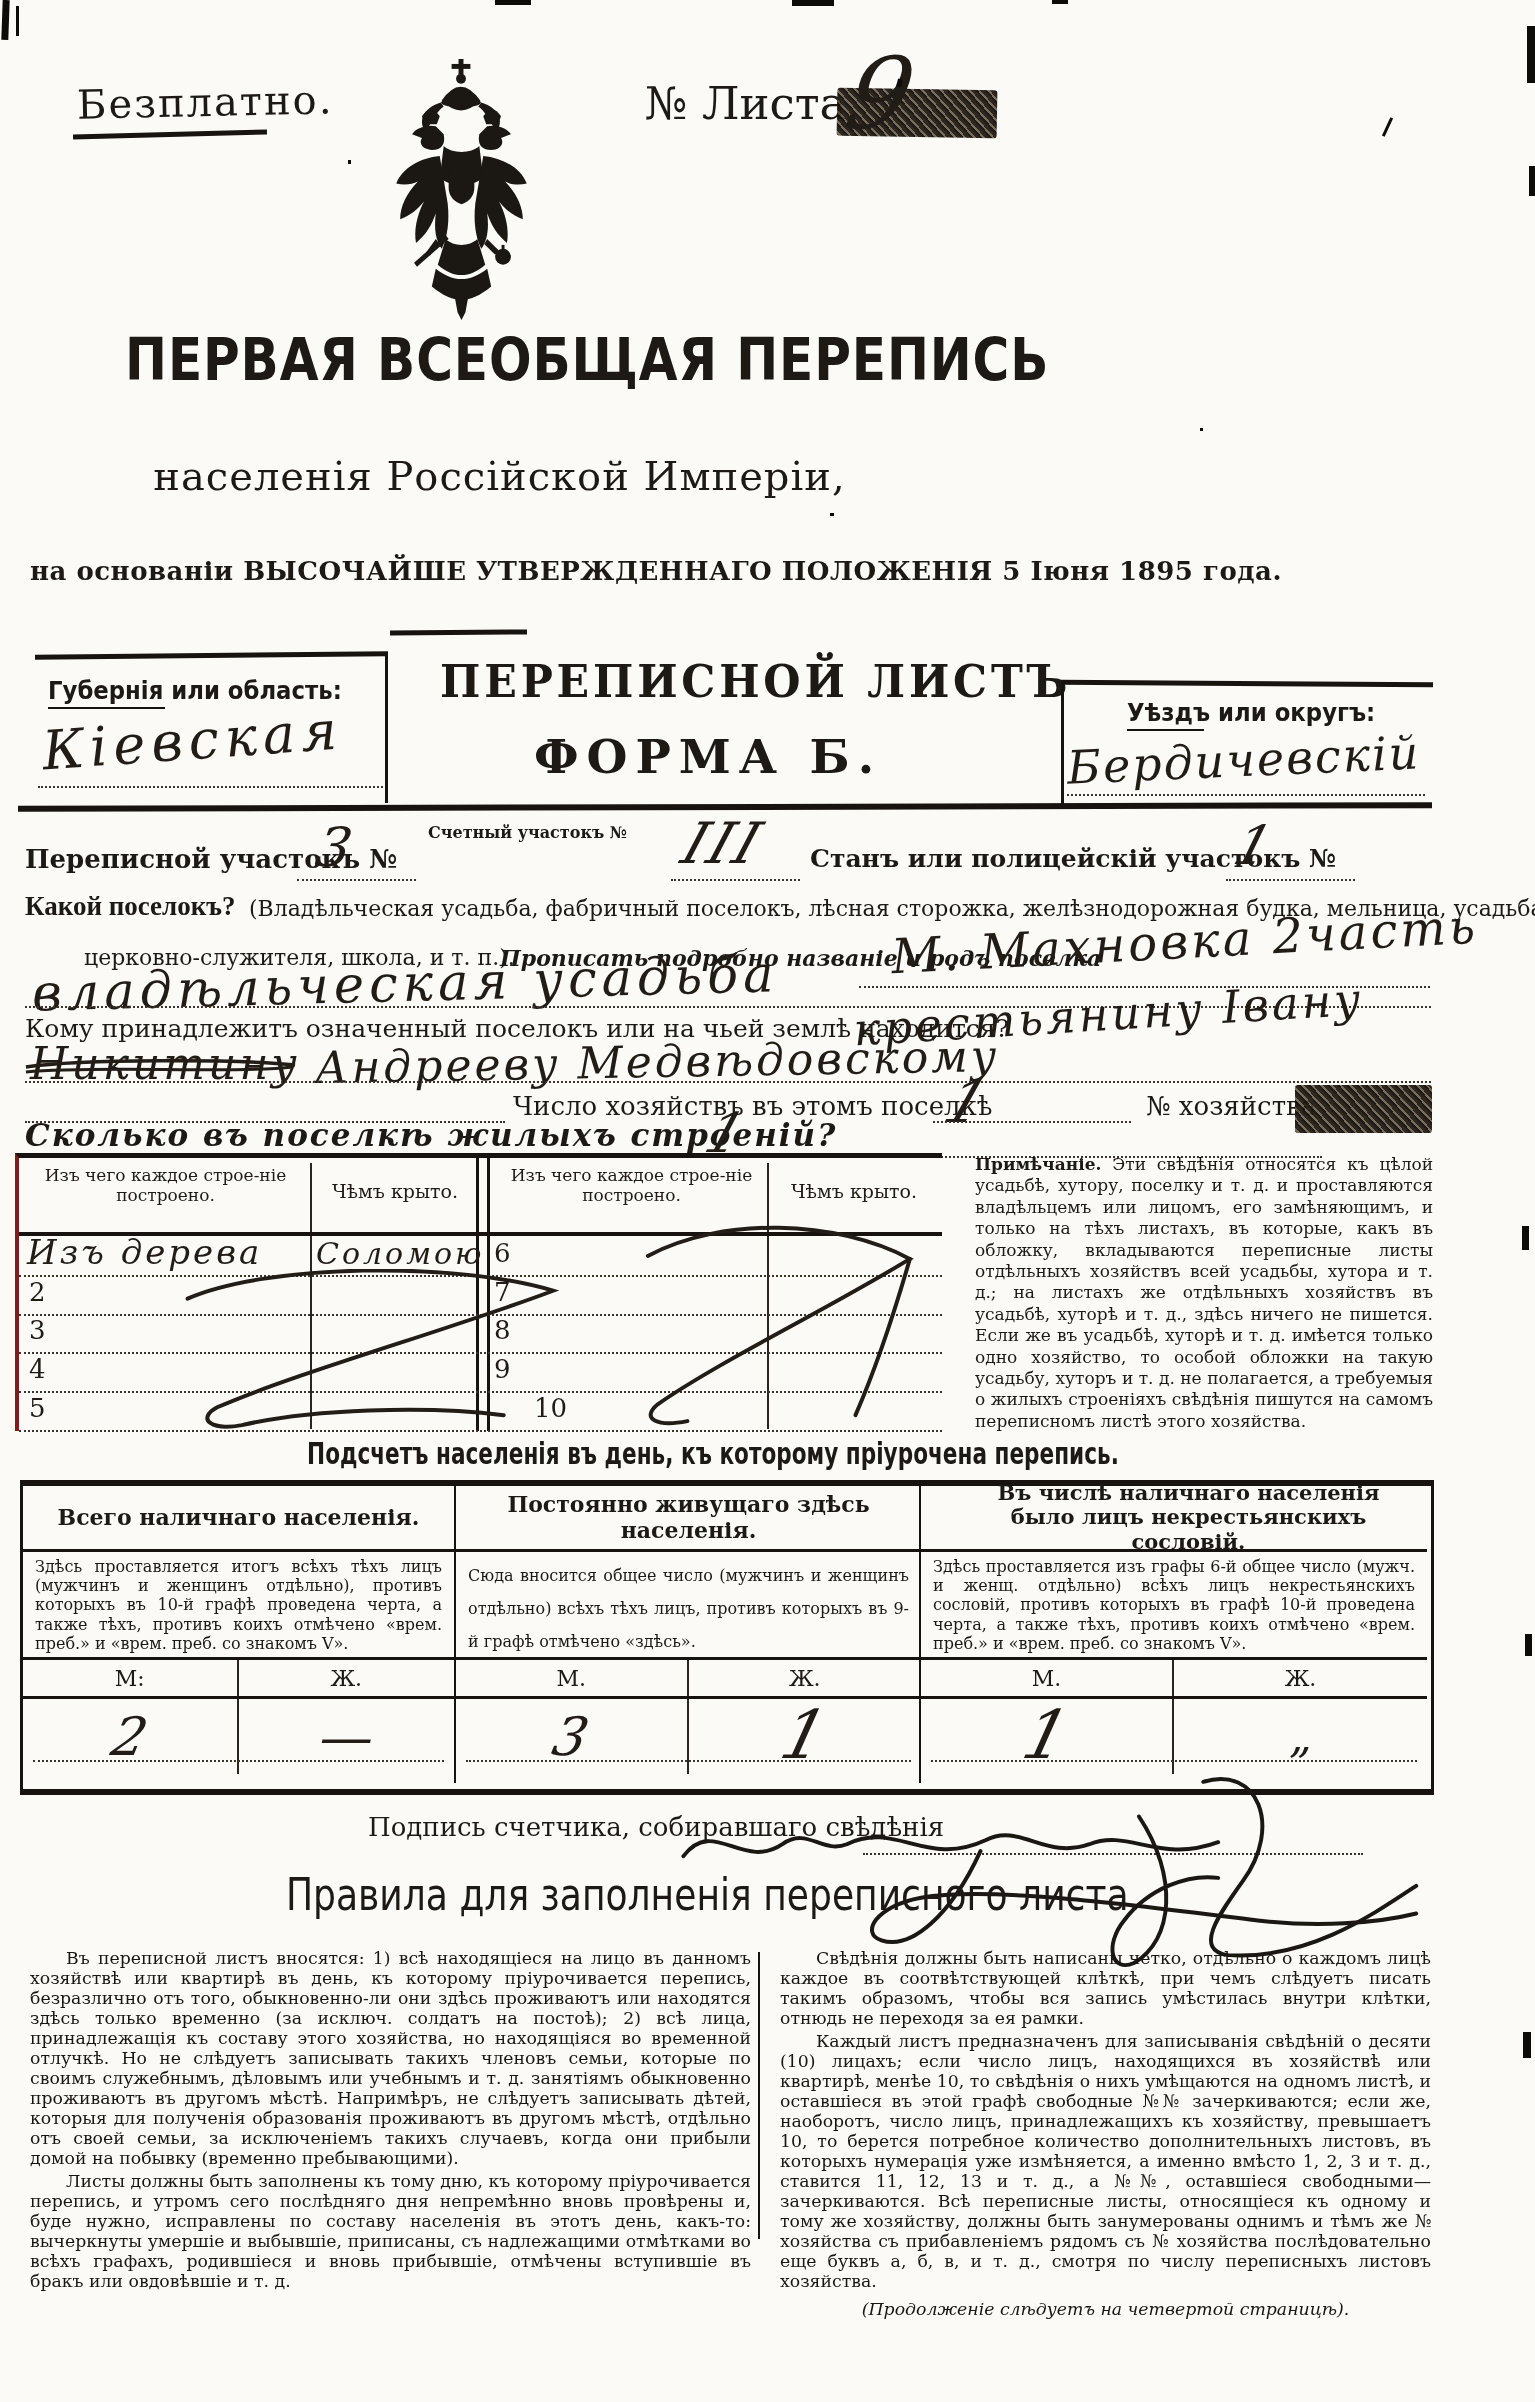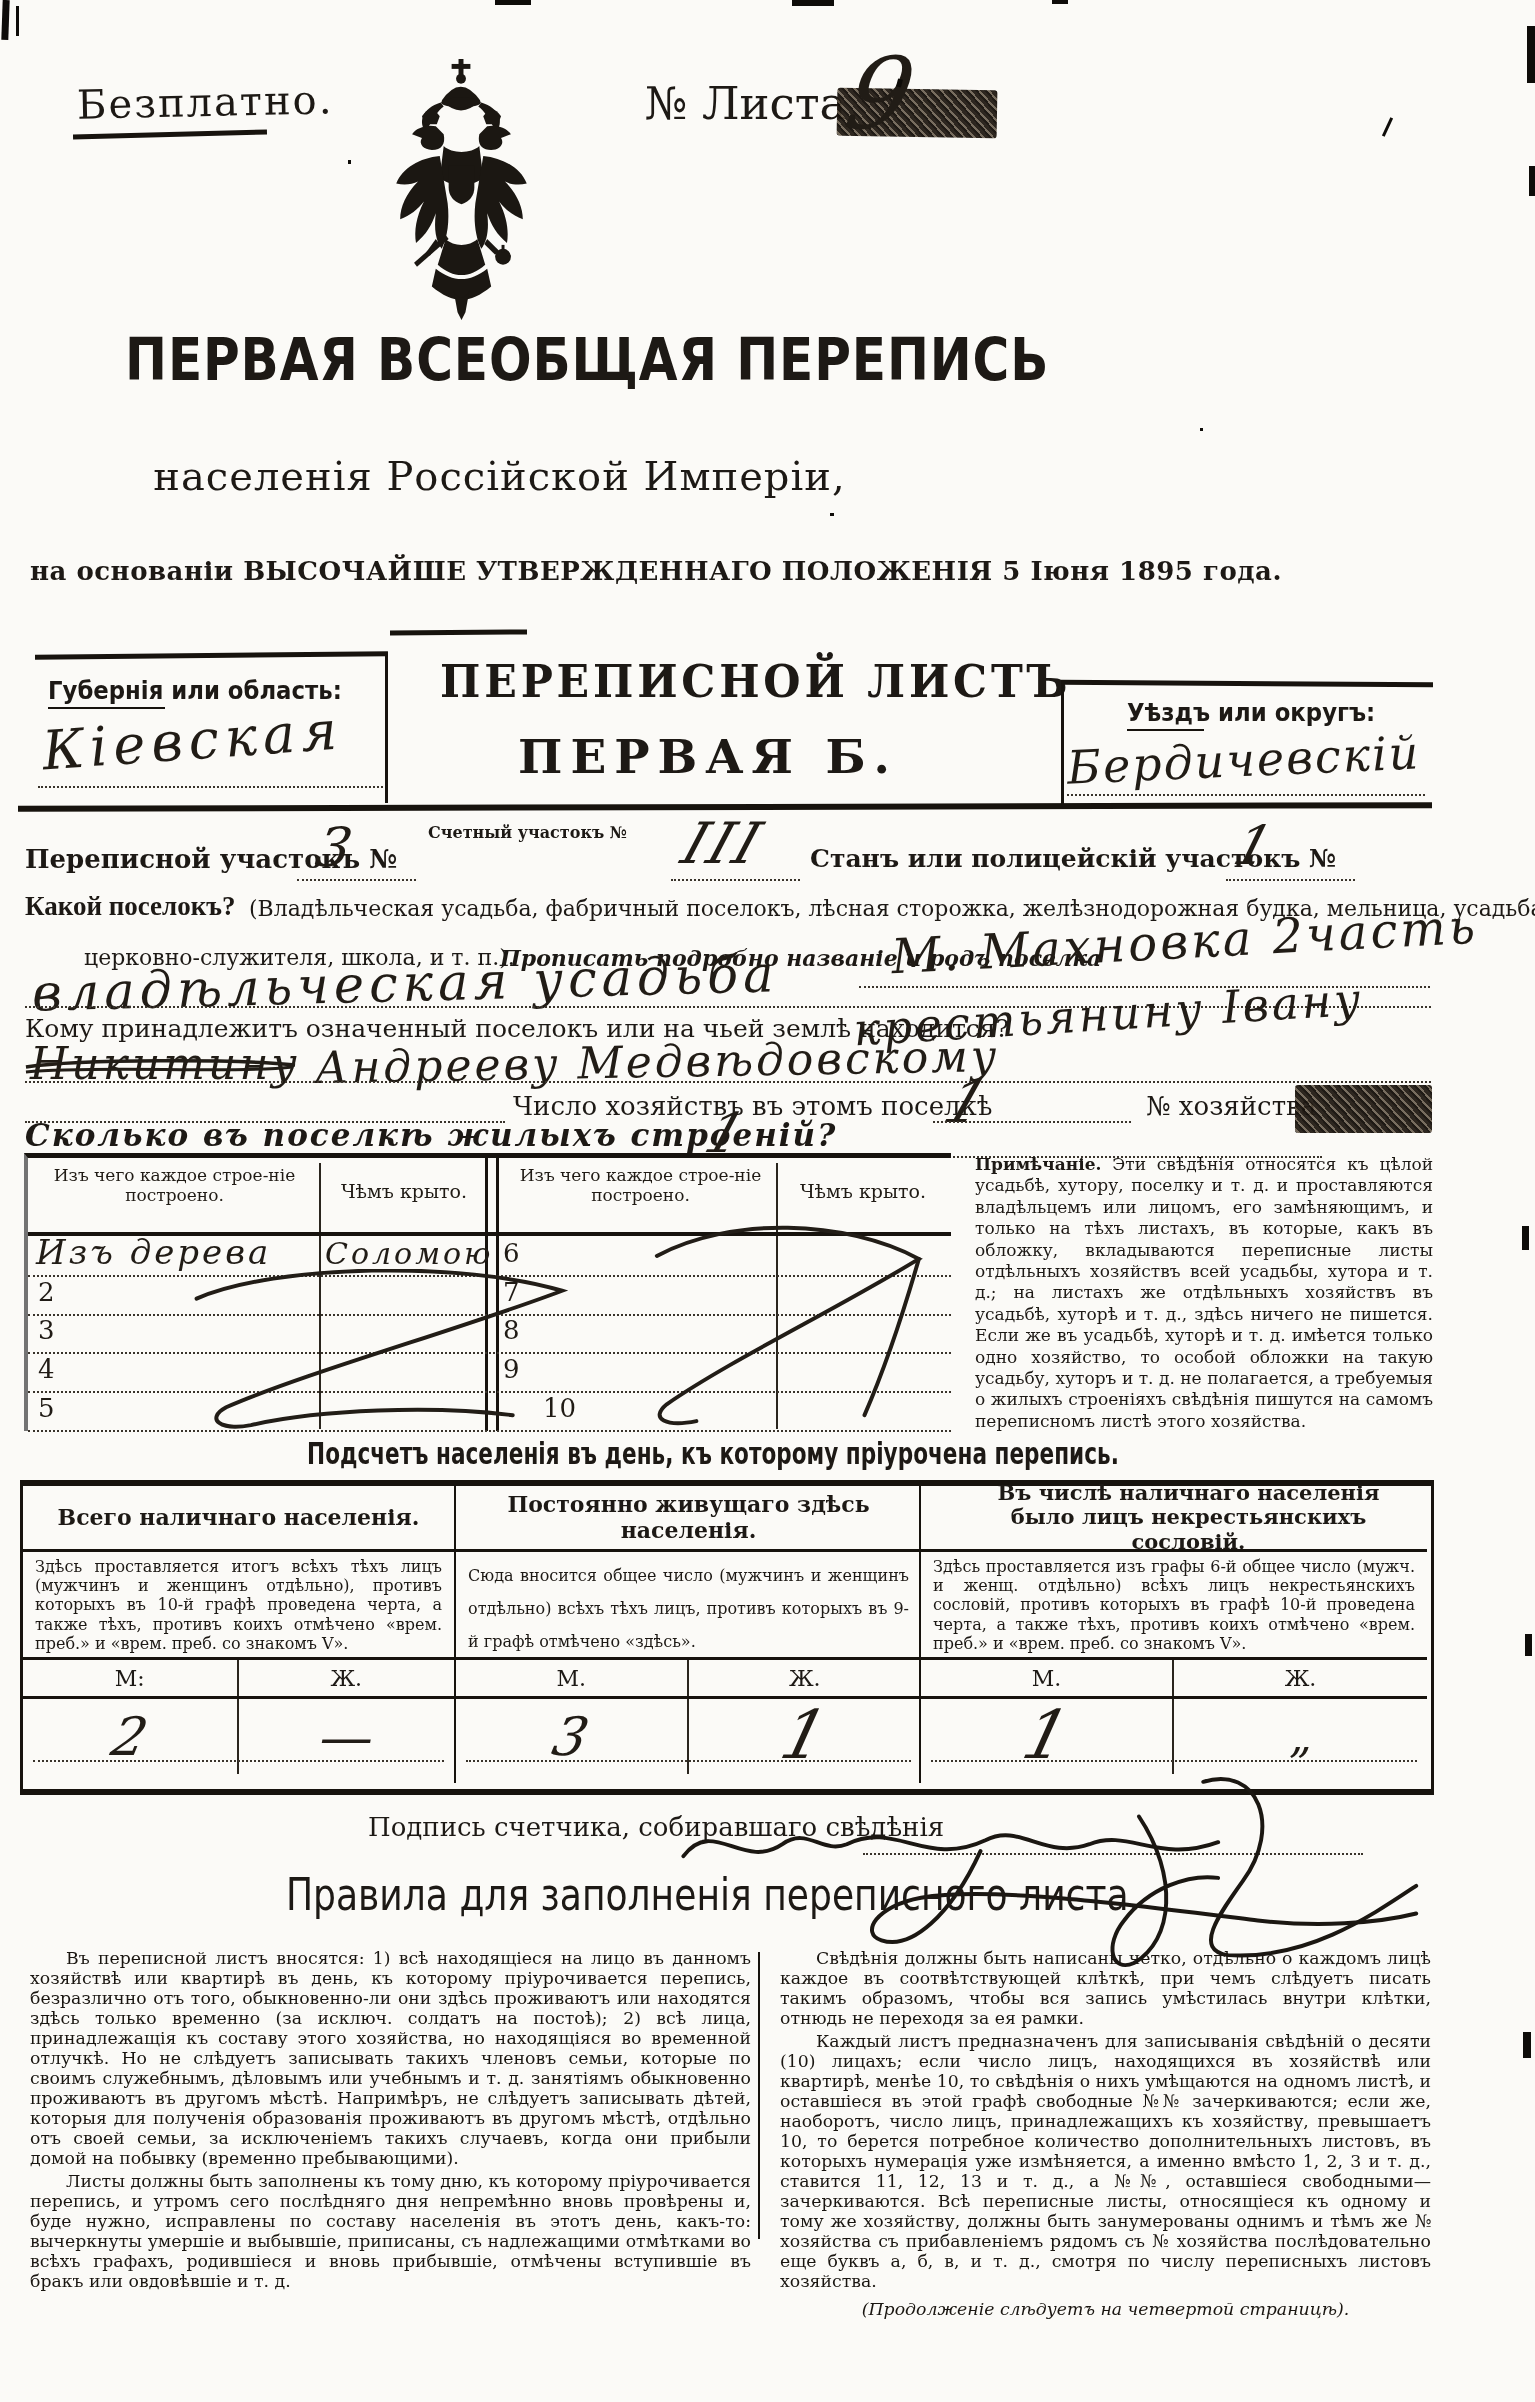--- a/index.html
+++ b/index.html
@@ -16,21 +16,21 @@
   .dots{border-bottom:2px dotted #39332b;height:0;}
   .hrule{background:#17130e;}
   .vrule{background:#17130e;}
   .smudge{background:repeating-linear-gradient(47deg,rgba(22,17,12,.96) 0 2px,rgba(96,84,68,.85) 2px 4px,rgba(34,27,20,.95) 4px 7px);
           border-radius:3px;}
   .artifact{background:#0e0c09;position:absolute;}
   .condL{transform:scaleX(.85);transform-origin:left top;}
   .condC{transform-origin:center top;}
 
   
-  #btable{left:24px;top:1153px;width:923px;height:273px;border-top:5px solid #17130e;border-left:4px solid #737373;}
+  #btable{left:15px;top:1153px;width:923px;height:273px;border-top:5px solid #17130e;border-left:4px solid #7f1d1d;}
   .bhead{position:absolute;font-size:17px;line-height:1.15;text-align:center;color:#201b15;}
   .bhead2{position:absolute;font-size:19px;text-align:center;color:#201b15;}
   .bcolline{position:absolute;top:5px;height:266px;width:2px;background:#2a251e;}
   .bdbl{position:absolute;top:0;height:273px;width:8px;border-left:3px solid #17130e;border-right:3px solid #17130e;}
   .bhr{position:absolute;left:0;top:74px;width:923px;height:4px;background:#17130e;}
   .brow{position:absolute;left:0;width:923px;height:39px;border-bottom:2px dotted #39332b;}
   .bnum{position:absolute;font-size:26px;color:#201b15;top:2px;}
 
   
   #ptable{left:20px;top:1480px;width:1408px;height:303px;border:3px solid #17130e;border-top:6px solid #17130e;border-bottom:6px solid #17130e;}
@@ -105,21 +105,21 @@
   <div class="abs hrule" style="left:390px;top:630px;width:137px;height:5px;transform:rotate(-.5deg);"></div>
 
   <div class="abs hrule" style="left:35px;top:653px;width:353px;height:5px;transform:rotate(-.6deg);"></div>
   <div class="abs vrule" style="left:385px;top:653px;width:3px;height:150px;"></div>
   <div class="abs sans b nw condL" style="left:48px;top:677px;font-size:24px;transform:scaleX(.95);">Губернія или область:</div>
   <div class="abs hrule" style="left:48px;top:707px;width:117px;height:2px;"></div>
   <div class="abs hw" style="left:42px;top:709px;font-size:54px;letter-spacing:6px;transform:rotate(-4deg);">Кіевская</div>
   <div class="abs dots" style="left:38px;top:786px;width:345px;"></div>
 
   <div class="abs serif b center nw condC" style="left:426px;top:655px;width:564px;font-size:45px;letter-spacing:4px;transform:scaleX(.95);">ПЕРЕПИСНОЙ ЛИСТЪ</div>
-  <div class="abs serif b center nw" style="left:426px;top:729px;width:564px;font-size:47px;letter-spacing:8px;">ПЕРВАЯ Б.</div>
+  <div class="abs serif b center nw" style="left:426px;top:729px;width:564px;font-size:47px;letter-spacing:8px;">ФОРМА Б.</div>
 
   <div class="abs hrule" style="left:1061px;top:681px;width:372px;height:5px;transform:rotate(.4deg);"></div>
   <div class="abs vrule" style="left:1061px;top:681px;width:3px;height:123px;"></div>
   <div class="abs sans b nw condL" style="left:1127px;top:699px;font-size:24px;transform:scaleX(.95);">Уѣздъ или округъ:</div>
   <div class="abs hrule" style="left:1127px;top:729px;width:77px;height:2px;"></div>
   <div class="abs hw" style="left:1067px;top:733px;font-size:46px;letter-spacing:2px;transform:rotate(-2.5deg);">Бердичевскій</div>
   <div class="abs dots" style="left:1067px;top:794px;width:358px;"></div>
 
   <div class="abs hrule" style="left:18px;top:804px;width:1414px;height:6px;transform:rotate(-.15deg);"></div>
 

